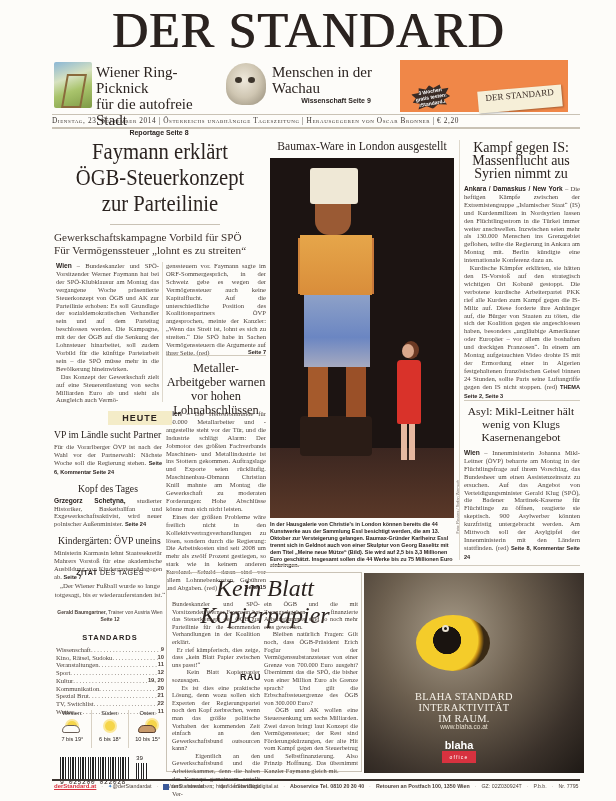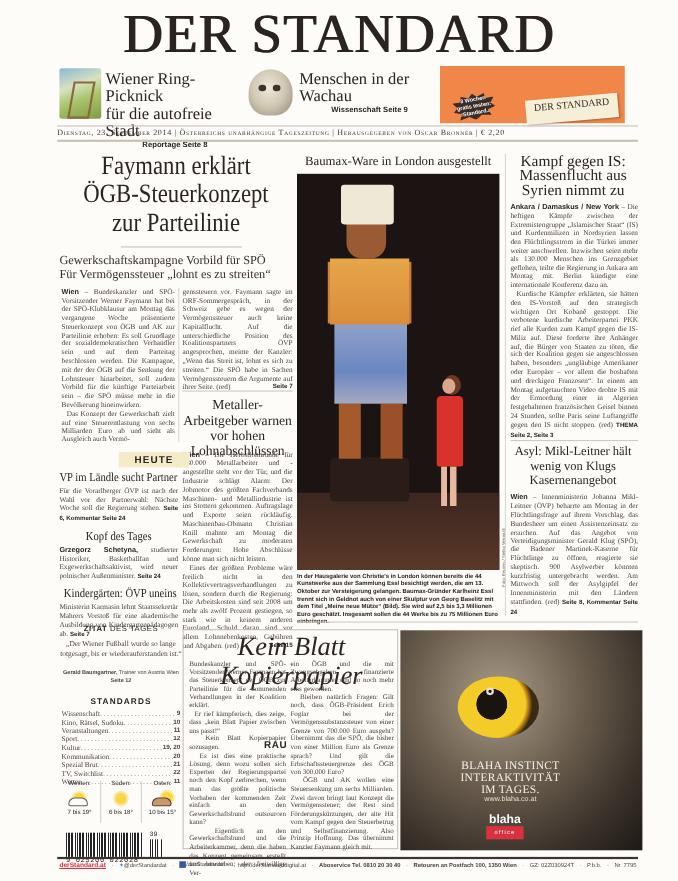--- a/index.html
+++ b/index.html
@@ -298,23 +298,23 @@
 <div class="abs body" style="left:264px;top:600px;width:94px;font-size:6.4px;line-height:7.6px;">
   <span>ein ÖGB und die mit Zwangsabgaben finanzierte Arbeiterkammer sind so noch mehr eins geworden.</span><br>
   &nbsp;&nbsp;<span>Bleiben natürlich Fragen: Gilt noch, dass ÖGB-Präsident Erich Foglar bei der Vermögenssubstanzsteuer von einer Grenze von 700.000 Euro ausgeht? Übernimmt das die SPÖ, die bisher von einer Million Euro als Grenze sprach? Und gilt die Erbschaftssteuergrenze des ÖGB von 300.000 Euro?</span><br>
   &nbsp;&nbsp;<span>ÖGB und AK wollen eine Steuersenkung um sechs Milliarden. Zwei davon bringt laut Konzept die Vermögenssteuer; der Rest sind Förderungskürzungen, der alte Hit vom Kampf gegen den Steuerbetrug und Selbstfinanzierung. Also Prinzip Hoffnung. Das übernimmt Kanzler Faymann gleich mit.</span>
 </div>
 
 <div class="abs ad">
   <div class="abs owl-eye"></div>
   <div class="abs owl-glint"></div>
   <div class="abs ad-text">
-    <div>BLAHA INSTINCT</div>
+    <div>BLAHA STANDARD</div>
     <div>INTERAKTIVITÄT</div>
-    <div>IM TAGES.</div>
+    <div>IM RAUM.</div>
   </div>
   <div class="abs ad-url">www.blaha.co.at</div>
   <div class="abs ad-logo">
     <div class="ad-logo-word">blaha</div>
     <div class="ad-logo-red">office</div>
   </div>
 </div>
 
 <div class="abs footer-rule"></div>
 <div class="abs footer">

